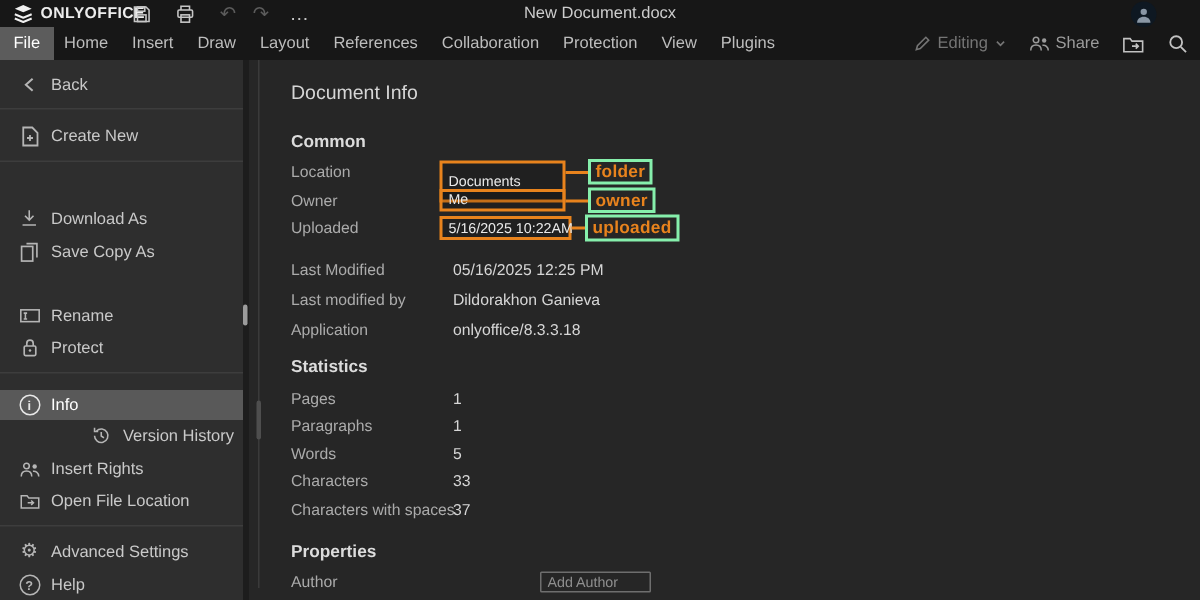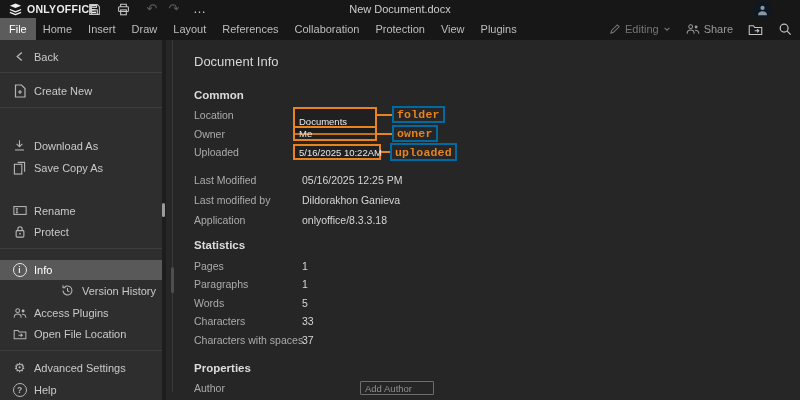--- a/index.html
+++ b/index.html
@@ -41,21 +41,21 @@
   .m-thumb{position:absolute;left:5px;top:227px;width:3px;height:26px;background:#4e4e4e;border-radius:2px;}
   .m-title{position:absolute;left:28px;top:14px;font-size:13px;color:#d6d6d6;}
   .m-head{position:absolute;left:28px;height:16px;line-height:16px;font-size:11.5px;font-weight:bold;color:#dcdcdc;}
   .m-row{position:absolute;left:0;height:16px;line-height:16px;font-size:10.5px;}
   .m-label{position:absolute;left:28px;color:#ababab;white-space:nowrap;}
   .m-value{position:absolute;left:136px;color:#d6d6d6;white-space:nowrap;}
   
   .ann-vbox{position:absolute;box-sizing:border-box;border:2px solid #e8831d;background:rgba(0,0,0,0.15);display:flex;align-items:center;}
   .ann-vtext{font-size:9.5px;color:#e9e9e9;padding-left:4px;white-space:nowrap;}
   .ann-conn{position:absolute;height:2px;background:#e8831d;}
-  .ann-lbox{position:absolute;box-sizing:border-box;border:2px solid #0369a1;display:flex;align-items:center;justify-content:center;padding:0 3px;font-family:Liberation Mono, monospace;}
+  .ann-lbox{position:absolute;box-sizing:border-box;border:2px solid #86efac;display:flex;align-items:center;justify-content:center;padding:0 3px;}
   .ann-ltext{font-size:11.5px;font-weight:bold;color:#e8831d;white-space:nowrap;letter-spacing:.2px;}
   
   .author-input{position:absolute;left:194px;top:341px;width:74px;height:14px;box-sizing:border-box;
     background:transparent;border:1px solid #6e6e6e;border-radius:1px;color:#ddd;
     font-size:9.5px;font-family:"Liberation Sans",sans-serif;padding:0 4px;outline:none;}
   .author-input::placeholder{color:#8f8f8f;}
   svg{display:block;}
 </style>
 </head>
 <body>
@@ -245,21 +245,21 @@
 
       <div class="sitem" style="top:262px;">
         <span class="sic">
           <svg width="14" height="12" viewBox="0 0 18 14" fill="none" stroke="currentColor" stroke-width="1.3">
             <circle cx="6" cy="4" r="2.4"></circle>
               <path d="M1.5 13c0-3 2-4.7 4.5-4.7S10.5 10 10.5 13"></path>
             <circle cx="13" cy="4.5" r="1.9" fill="currentColor" stroke="none"></circle>
               <path d="M11.5 8.6c2.5-.4 5 1.2 5 4.4"></path>
           </svg>
         </span>
-        <span class="slabel">Access Plugins</span>
+        <span class="slabel">Insert Rights</span>
       </div>
 
       <div class="sitem" style="top:283px;">
         <span class="sic">
           <svg width="14" height="12" viewBox="0 0 18 15" fill="none" stroke="currentColor" stroke-width="1.3">
             <path d="M1.5 3h5l1.5 2h8.5v8.5h-15z"></path>
               <path d="M7 9h5M10 7l2 2-2 2"></path>
           </svg>
         </span>
         <span class="slabel">Open File Location</span>

